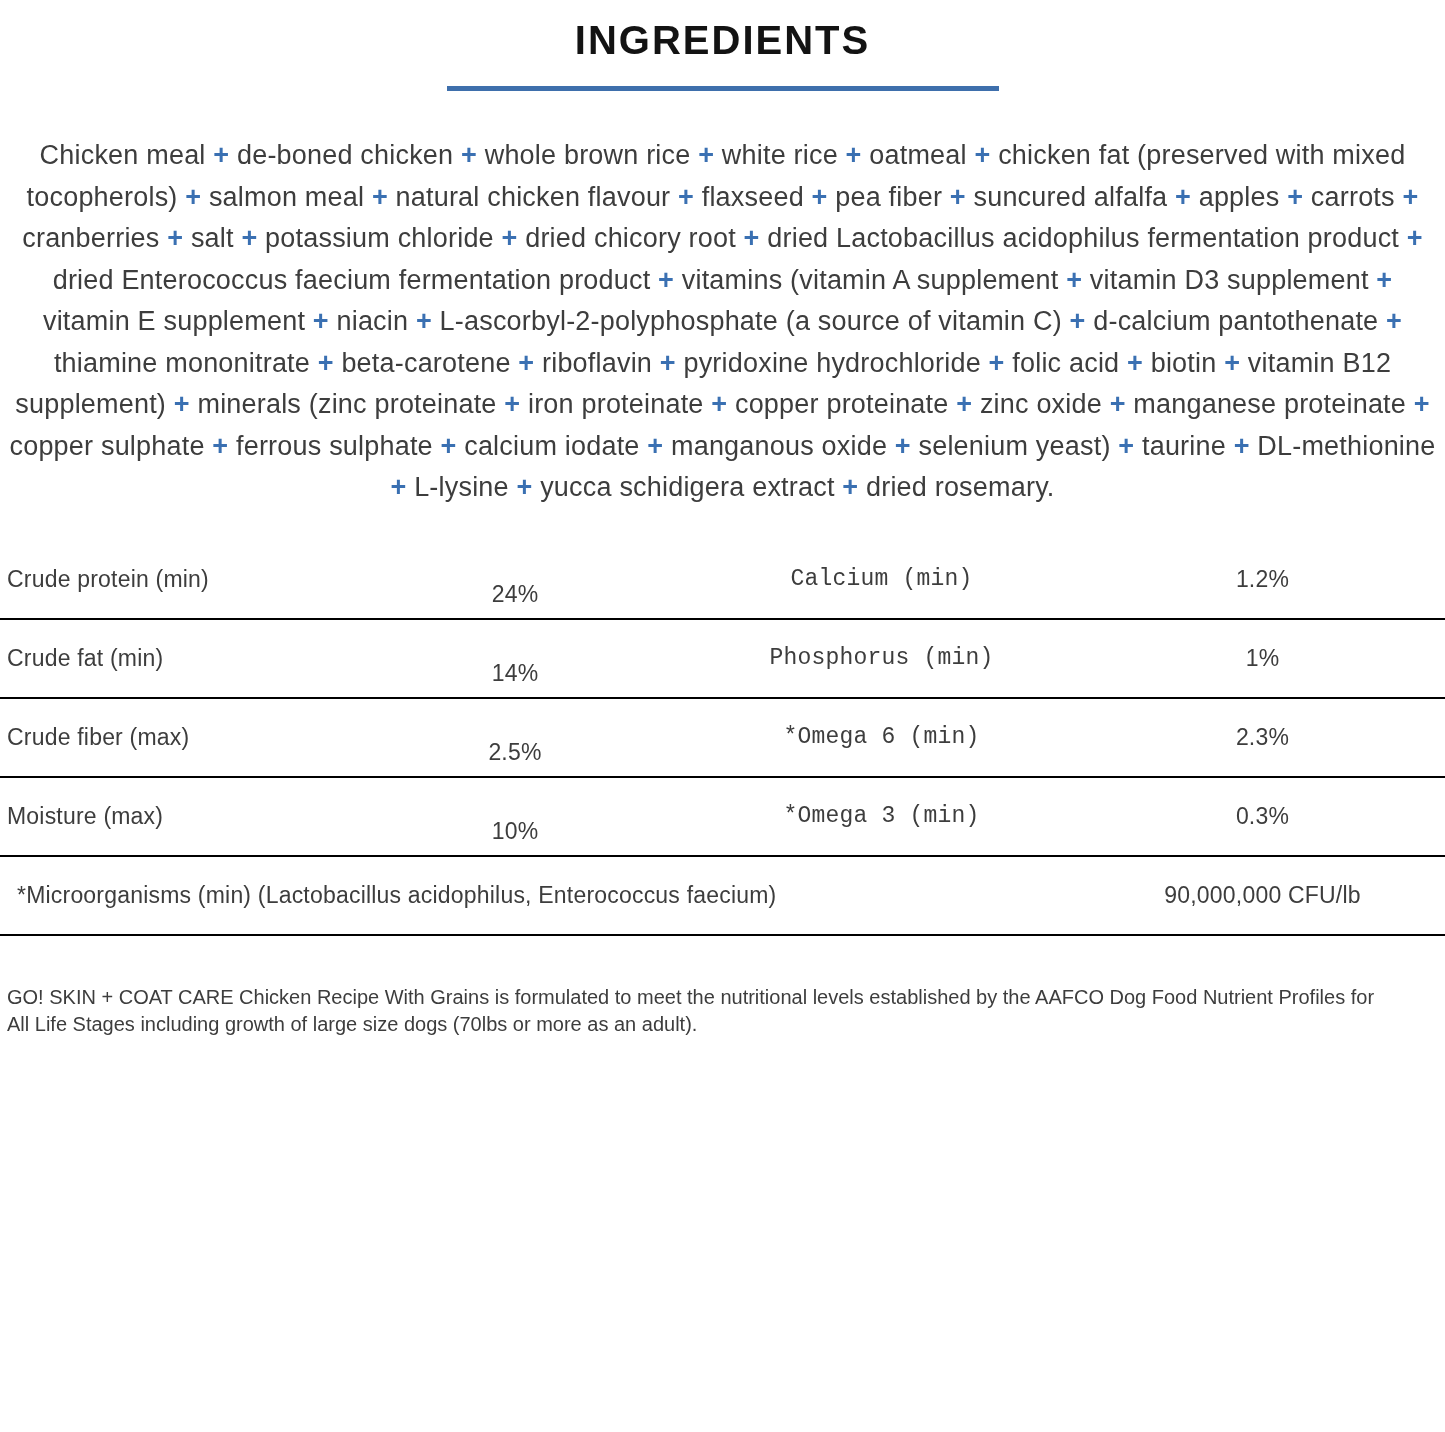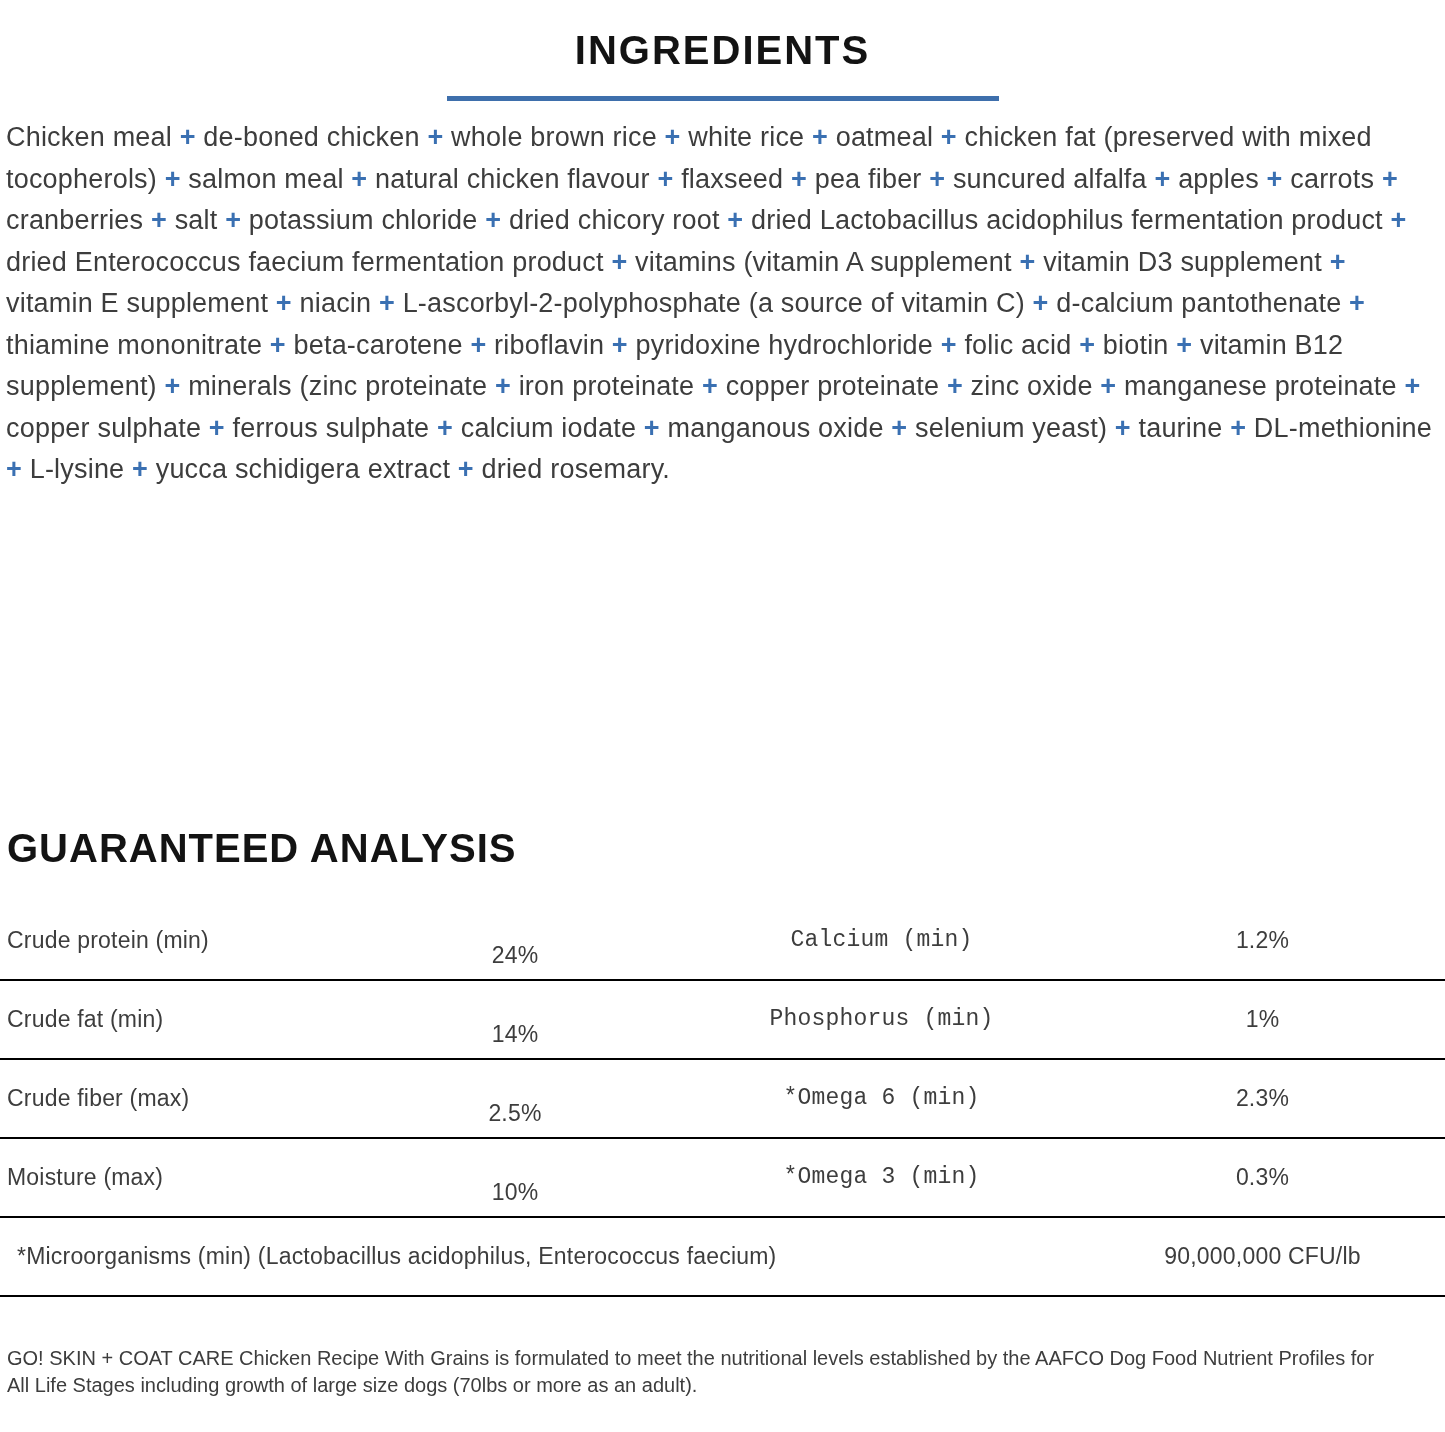--- a/index.html
+++ b/index.html
@@ -8,41 +8,41 @@
     height: 1432px;
     overflow: hidden;
     background: #ffffff;
     color: #3d3d3d;
     font-family: "Liberation Sans", sans-serif;
   }
   .page { width: 1445px; }
 
   
   .ingredients-title {
-    margin: 18px;
+    margin: 8px;
     padding-top: 10px;
     text-align: center;
     font-size: 40px;
     line-height: 44px;
     font-weight: bold;
     letter-spacing: 2px;
     color: #131313;
   }
   .title-rule {
     width: 552px;
     height: 5px;
     margin: 24px auto 0 auto;
     background: #3e6fac;
   }
 
   
   .ingredients {
-    margin: 16px auto 0 auto;
+    margin: 44px auto 0 auto;
     padding: 0 6px;
-    text-align: left;
+    text-align: center;
     font-size: 27px;
     line-height: 41.5px;
     letter-spacing: 0.2px;
     color: #3d3d3d;
   }
   .plus {
     color: #3a70b2;
     font-weight: 600;
   }
 
@@ -92,21 +92,20 @@
 <body>
 
 <div class="page">
 
   <h1 class="ingredients-title">INGREDIENTS</h1>
 
   <div class="title-rule"></div>
 
   <p class="ingredients" id="ingredients-paragraph"><span>Chicken meal</span><span class="plus"> + </span><span>de-boned chicken</span><span class="plus"> + </span><span>whole brown rice</span><span class="plus"> + </span><span>white rice</span><span class="plus"> + </span><span>oatmeal</span><span class="plus"> + </span><span>chicken fat (preserved with mixed tocopherols)</span><span class="plus"> + </span><span>salmon meal</span><span class="plus"> + </span><span>natural chicken flavour</span><span class="plus"> + </span><span>flaxseed</span><span class="plus"> + </span><span>pea fiber</span><span class="plus"> + </span><span>suncured alfalfa</span><span class="plus"> + </span><span>apples</span><span class="plus"> + </span><span>carrots</span><span class="plus"> + </span><span>cranberries</span><span class="plus"> + </span><span>salt</span><span class="plus"> + </span><span>potassium chloride</span><span class="plus"> + </span><span>dried chicory root</span><span class="plus"> + </span><span>dried Lactobacillus acidophilus fermentation product</span><span class="plus"> + </span><span>dried Enterococcus faecium fermentation product</span><span class="plus"> + </span><span>vitamins (vitamin A supplement</span><span class="plus"> + </span><span>vitamin D3 supplement</span><span class="plus"> + </span><span>vitamin E supplement</span><span class="plus"> + </span><span>niacin</span><span class="plus"> + </span><span>L-ascorbyl-2-polyphosphate (a source of vitamin C)</span><span class="plus"> + </span><span>d-calcium pantothenate</span><span class="plus"> + </span><span>thiamine mononitrate</span><span class="plus"> + </span><span>beta-carotene</span><span class="plus"> + </span><span>riboflavin</span><span class="plus"> + </span><span>pyridoxine hydrochloride</span><span class="plus"> + </span><span>folic acid</span><span class="plus"> + </span><span>biotin</span><span class="plus"> + </span><span>vitamin B12 supplement)</span><span class="plus"> + </span><span>minerals (zinc proteinate</span><span class="plus"> + </span><span>iron proteinate</span><span class="plus"> + </span><span>copper proteinate</span><span class="plus"> + </span><span>zinc oxide</span><span class="plus"> + </span><span>manganese proteinate</span><span class="plus"> + </span><span>copper sulphate</span><span class="plus"> + </span><span>ferrous sulphate</span><span class="plus"> + </span><span>calcium iodate</span><span class="plus"> + </span><span>manganous oxide</span><span class="plus"> + </span><span>selenium yeast)</span><span class="plus"> + </span><span>taurine</span><span class="plus"> + </span><span>DL-methionine</span><span class="plus"> + </span><span>L-lysine</span><span class="plus"> + </span><span>yucca schidigera extract</span><span class="plus"> + </span><span>dried rosemary.</span></p>
 
-  <h2 class="analysis-title">GUARANTEED ANALYSIS</h2>
 
   <div class="analysis-table" id="analysis-table">
       <div class="a-row">
         <div class="cell l1">Crude protein (min)</div>
         <div class="cell v1">24%</div>
         <div class="cell l2">Calcium (min)</div>
         <div class="cell v2">1.2%</div>
       </div>
       <div class="a-row">
         <div class="cell l1">Crude fat (min)</div>

